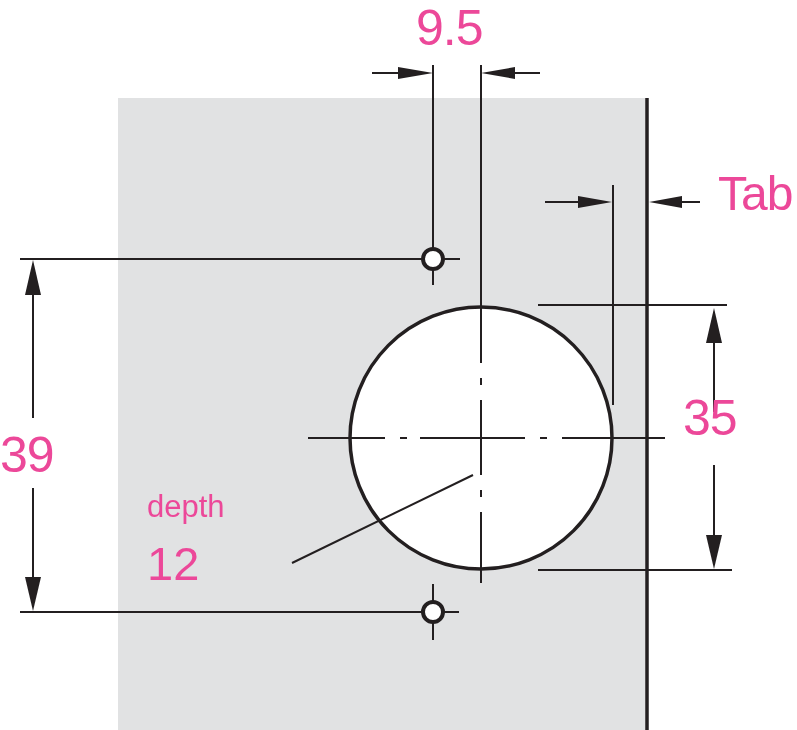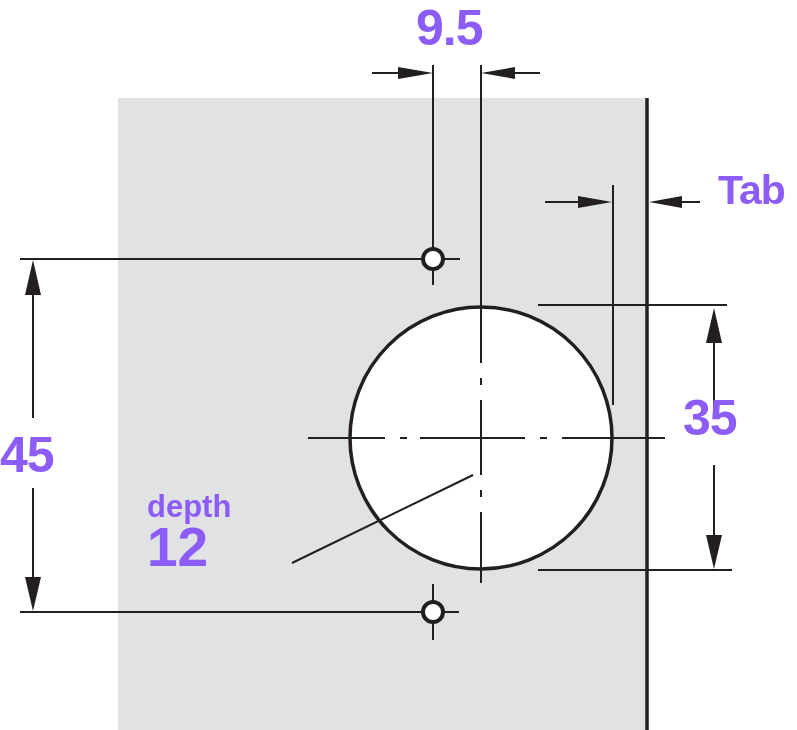--- a/index.html
+++ b/index.html
@@ -1,26 +1,26 @@
 <!DOCTYPE html>
 <html><head>
 <meta charset="utf-8">
 <style>
   html, body { margin: 0; padding: 0; background: #ffffff; }
   body { width: 797px; height: 730px; position: relative; overflow: hidden;
          font-family: "Liberation Sans", sans-serif; }
   #drawing { position: absolute; left: 0; top: 0; width: 797px; height: 730px; }
   .dim-label { position: absolute; font-family: "Liberation Sans", sans-serif;
-               font-weight: bold; color: #8b5cf6; line-height: 1; white-space: nowrap; }
+               font-weight: normal; color: #ec4899; line-height: 1; white-space: nowrap; }
   #lbl-95 { left: 416px; top: 3px; font-size: 50px; letter-spacing: -1px; }
-  #lbl-tab { left: 718px; top: 170px; font-size: 41px; letter-spacing: -1px; }
+  #lbl-tab { left: 718px; top: 170px; font-size: 48px; letter-spacing: -1px; }
   #lbl-45 { left: 0px; top: 430px; font-size: 50px; letter-spacing: -1px; }
   #lbl-35 { left: 683px; top: 393px; font-size: 50px; letter-spacing: -1px; }
   #lbl-depth { left: 147px; top: 491px; font-size: 31px; }
-  #lbl-depth-val { left: 147px; top: 520px; font-size: 55px; }
+  #lbl-depth-val { left: 147px; top: 540px; font-size: 47px; }
 </style>
 </head>
 <body>
 
 <svg id="drawing" width="797" height="730" viewBox="0 0 797 730" xmlns="http://www.w3.org/2000/svg">
   <defs>
     <marker id="arrow" markerWidth="10" markerHeight="8" refX="10" refY="4" orient="auto" markerUnits="userSpaceOnUse" viewBox="0 0 10 8">
     </marker>
   </defs>
 
@@ -83,16 +83,16 @@
     <polygon points="706,343 714,308 722,343" stroke="none"></polygon>
     <line x1="714" y1="465" x2="714" y2="538" stroke-width="2"></line>
     <polygon points="706,535 714,569 722,535" stroke="none"></polygon>
   </g>
 
   <line x1="292" y1="563" x2="473" y2="475" stroke="#231f20" stroke-width="2"></line>
 </svg>
 
 <div class="dim-label" id="lbl-95">9.5</div>
 <div class="dim-label" id="lbl-tab">Tab</div>
-<div class="dim-label" id="lbl-45">45</div>
+<div class="dim-label" id="lbl-45">39</div>
 <div class="dim-label" id="lbl-35">35</div>
 <div class="dim-label" id="lbl-depth">depth</div>
 <div class="dim-label" id="lbl-depth-val">12</div>
 
 </body></html>

